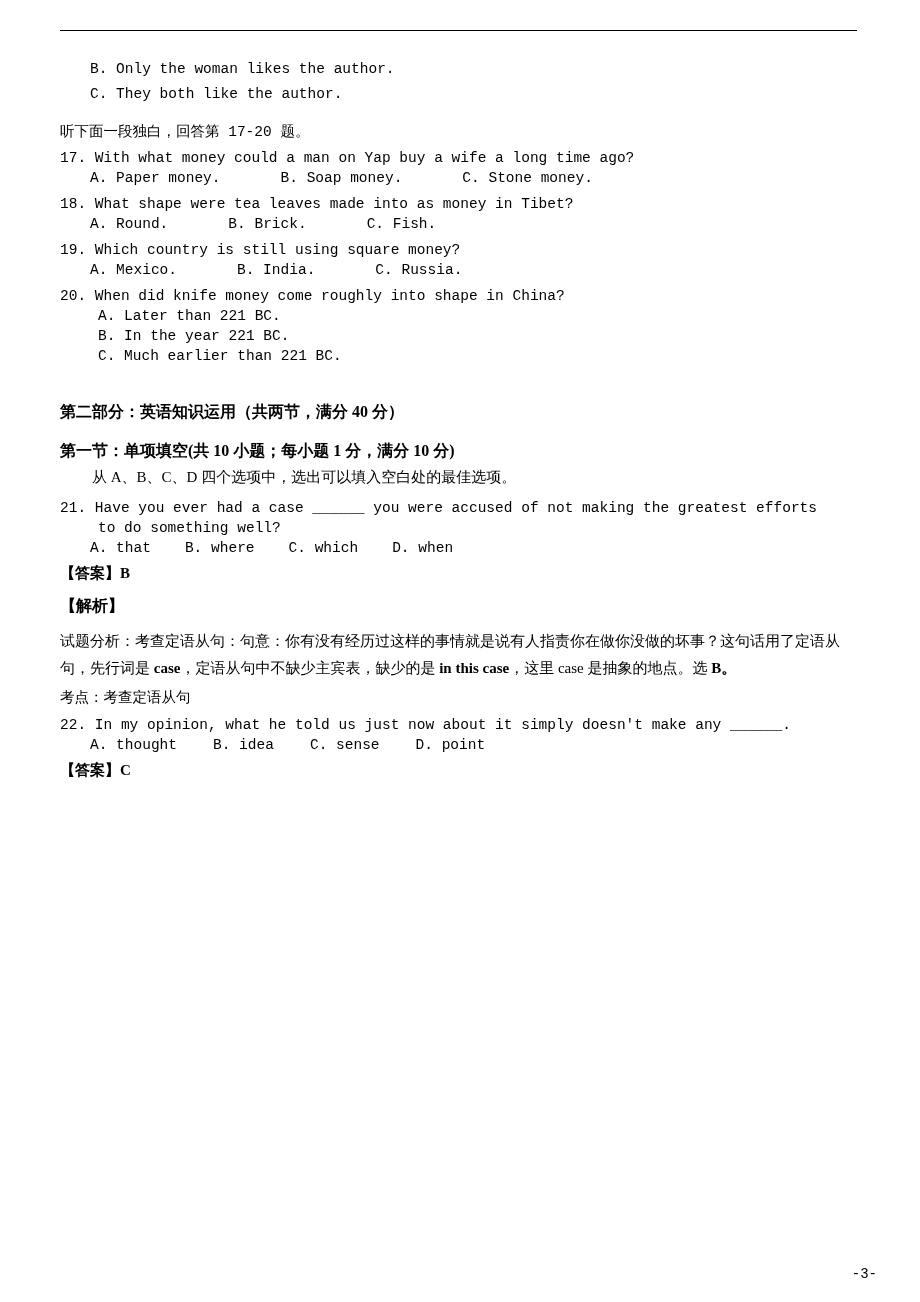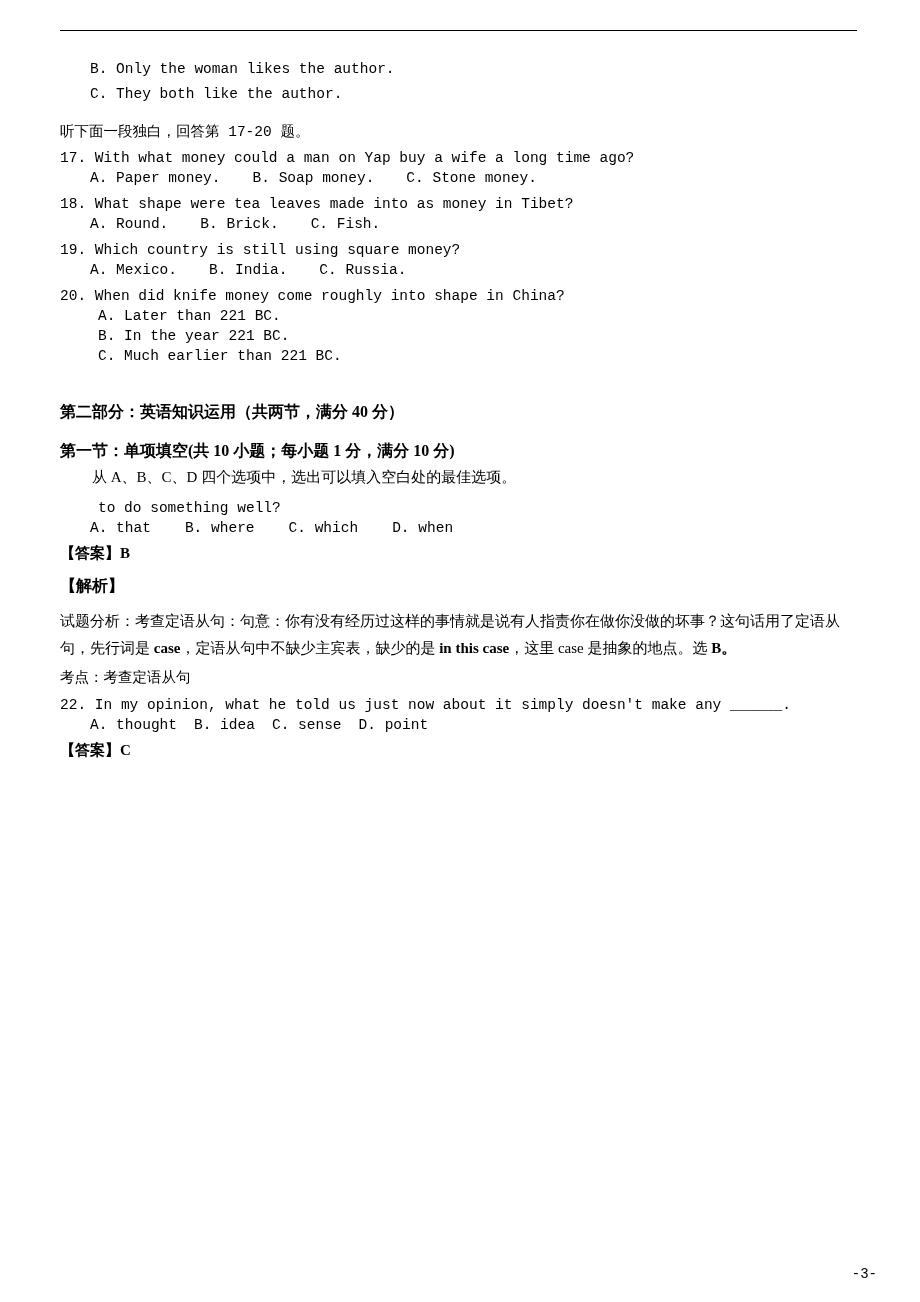--- a/index.html
+++ b/index.html
@@ -60,21 +60,21 @@
       margin-left: 30px;
       margin-bottom: 4px;
     }
 
     .options-inline {
       font-family: 'Courier New', monospace;
       font-size: 14.5px;
       margin-left: 30px;
       margin-bottom: 8px;
       display: flex;
-      gap: 32px;
+      gap: 60px;
     }
 
     .section-intro {
       font-family: 'SimSun', serif;
       font-size: 15px;
       margin-left: 32px;
       margin-bottom: 8px;
     }
 
     .answer-line {
@@ -214,20 +214,23 @@
     <span>第一节：单项填空(共 10 小题；每小题 1 分，满分 10 分)</span>
   </div>
 
   <div class="section-intro">
     <span>从 A、B、C、D 四个选项中，选出可以填入空白处的最佳选项。</span>
   </div>
 
   <div class="spacer-sm"></div>
 
   <div class="question-block">
+    <div class="question-line">
+      <span>21. Have you ever had a case ______ you were accused of not making the greatest efforts</span>
+    </div>
     <div class="question-line indent">
       <span>    to do something well?</span>
     </div>
     <div class="options-inline" style="gap:34px; margin-left:30px;">
       <span>A. that</span>
       <span>B. where</span>
       <span>C. which</span>
       <span>D. when</span>
     </div>
     <div class="answer-line">
@@ -243,21 +246,21 @@
     </div>
     <div class="key-point">
       考点：考查定语从句
     </div>
   </div>
 
   <div class="question-block">
     <div class="question-line">
       <span>22. In my opinion, what he told us just now about it simply doesn't make any ______.</span>
     </div>
-    <div class="options-inline" style="gap:17px; margin-left:30px;">
+    <div class="options-inline" style="gap:36px; margin-left:30px;">
       <span>A. thought</span>
       <span>B. idea</span>
       <span>C. sense</span>
       <span>D. point</span>
     </div>
     <div class="answer-line">
       <span class="bracket-answer">【答案】</span><span class="bracket-answer">C</span>
     </div>
   </div>
 

